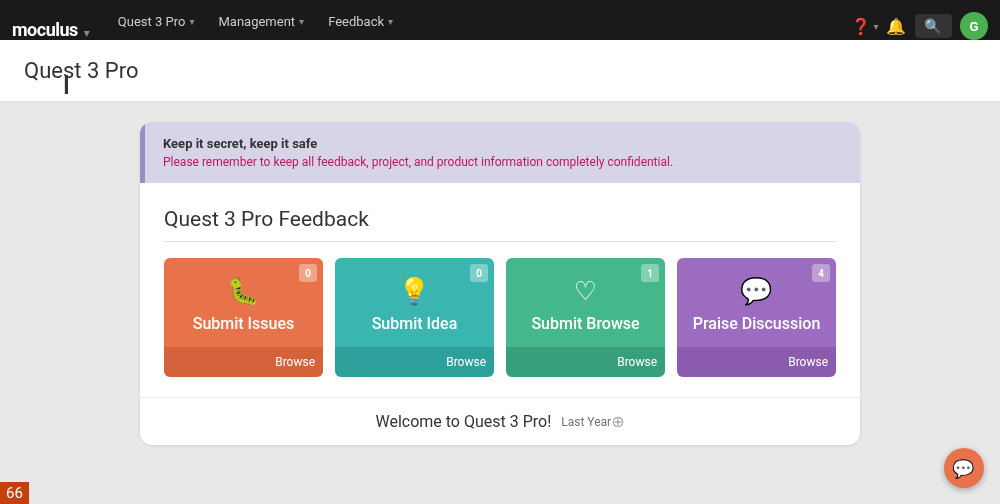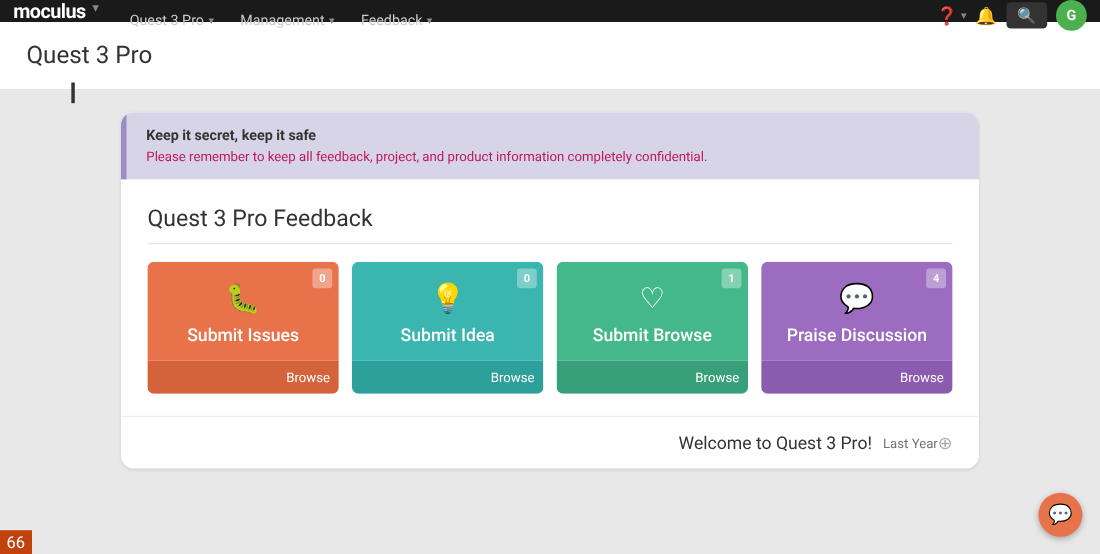--- a/index.html
+++ b/index.html
@@ -1,23 +1,23 @@
 <!DOCTYPE html>
 <html><head>
   <meta charset="utf-8">
   <style>
     * { margin: 0; padding: 0; box-sizing: border-box; }
     body { font-family: -apple-system, BlinkMacSystemFont, 'Segoe UI', Roboto, sans-serif; background: #e8e8e8; width: 1000px; height: 504px; overflow: hidden; }
 
     
     .navbar {
       background: #1a1a1a;
-      height: 20px;
-      display: flex;
-      align-items: flex-start;
+      height: 40px;
+      display: flex;
+      align-items: flex-end;
       padding: 0 12px;
       gap: 0;
     }
     .nav-logo {
       color: white;
       font-size: 18px;
       font-weight: bold;
       margin-right: 6px;
       letter-spacing: -0.5px;
     }
@@ -92,21 +92,21 @@
     
     .main-content {
       background: #e8e8e8;
       padding: 20px 0;
       display: flex;
       justify-content: center;
     }
 
     .content-card {
       background: white;
-      width: 780px;
+      width: 720px;
       border-radius: 12px;
       overflow: hidden;
       box-shadow: 0 1px 3px rgba(0,0,0,0.1);
     }
 
     
     .confidential-banner {
       background: #d8d4e8;
       border-left: 5px solid #9b8ec4;
       padding: 14px 18px;
@@ -202,21 +202,21 @@
     .card-praise .card-browse { background: #37a07a; }
     .card-discussion .card-main { background: #9b6cbf; }
     .card-discussion .card-browse { background: #8a5bae; }
 
     
     .welcome-section {
       padding: 14px 24px;
       border-top: 1px solid #eee;
       display: flex;
       align-items: center;
-      justify-content: flex-end;
+      justify-content: center;
     }
     .welcome-title {
       font-size: 16px;
       color: #333;
       display: flex;
       align-items: center;
       gap: 10px;
     }
     .welcome-date {
       font-size: 12px;

